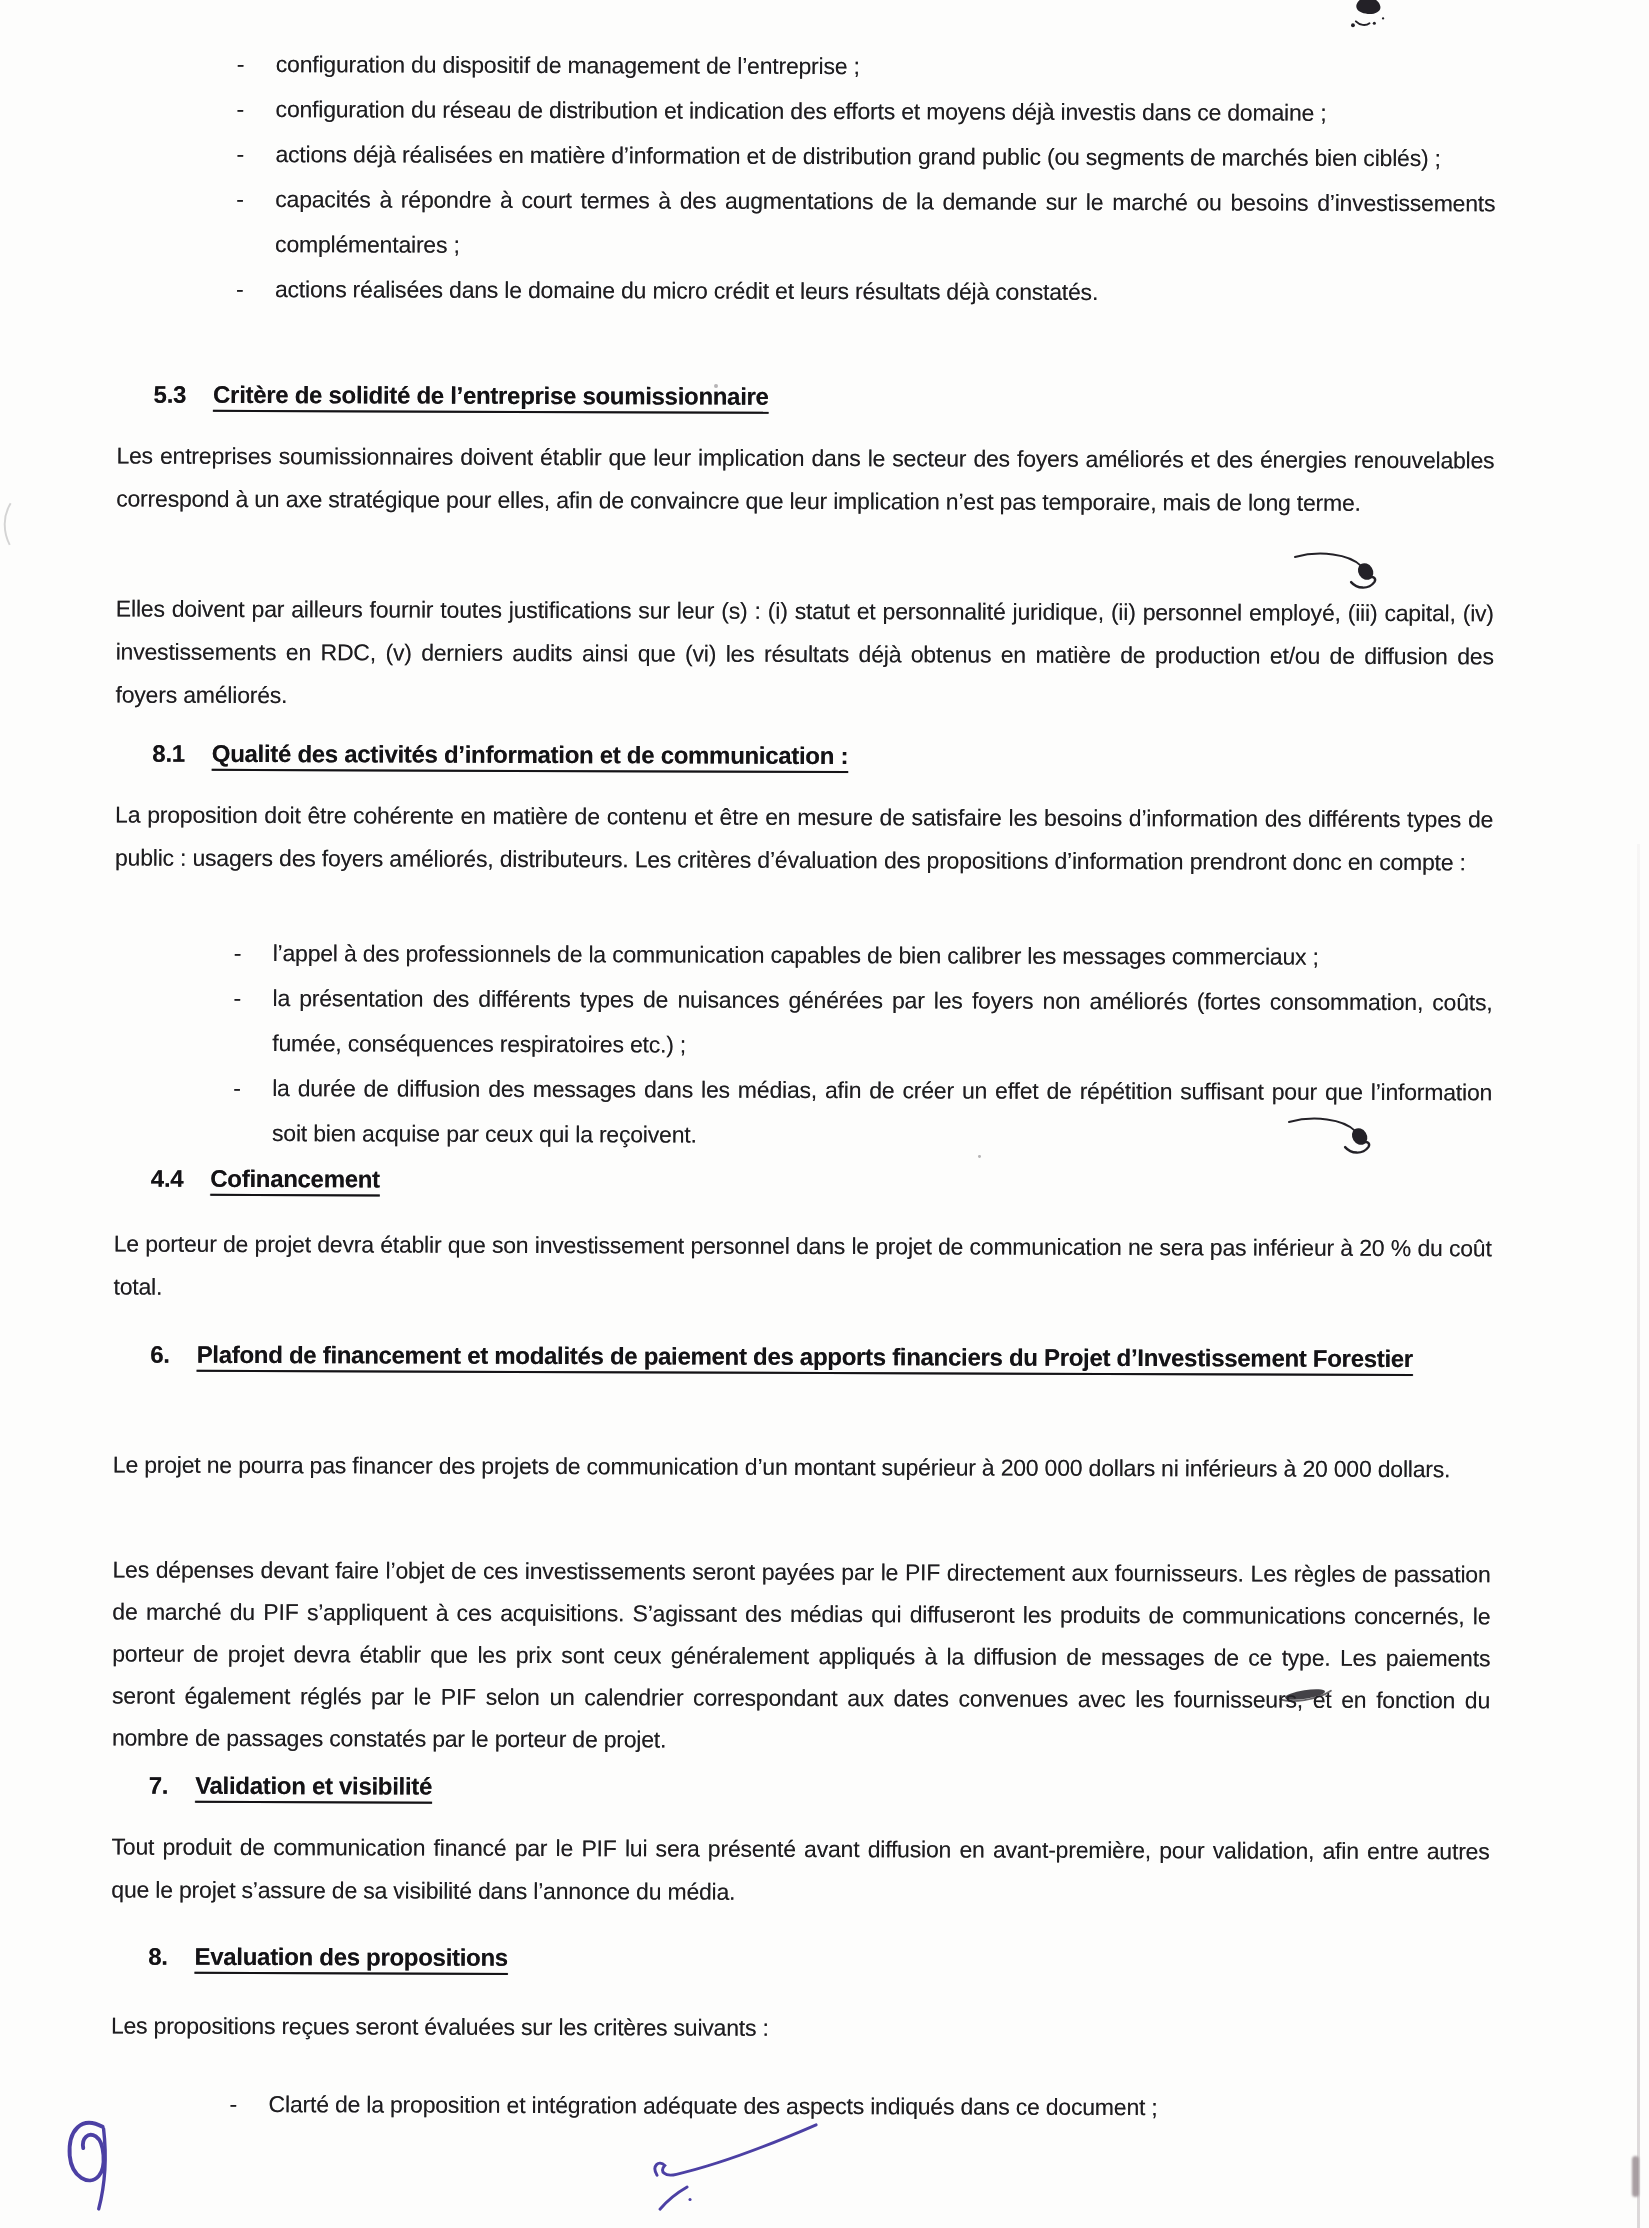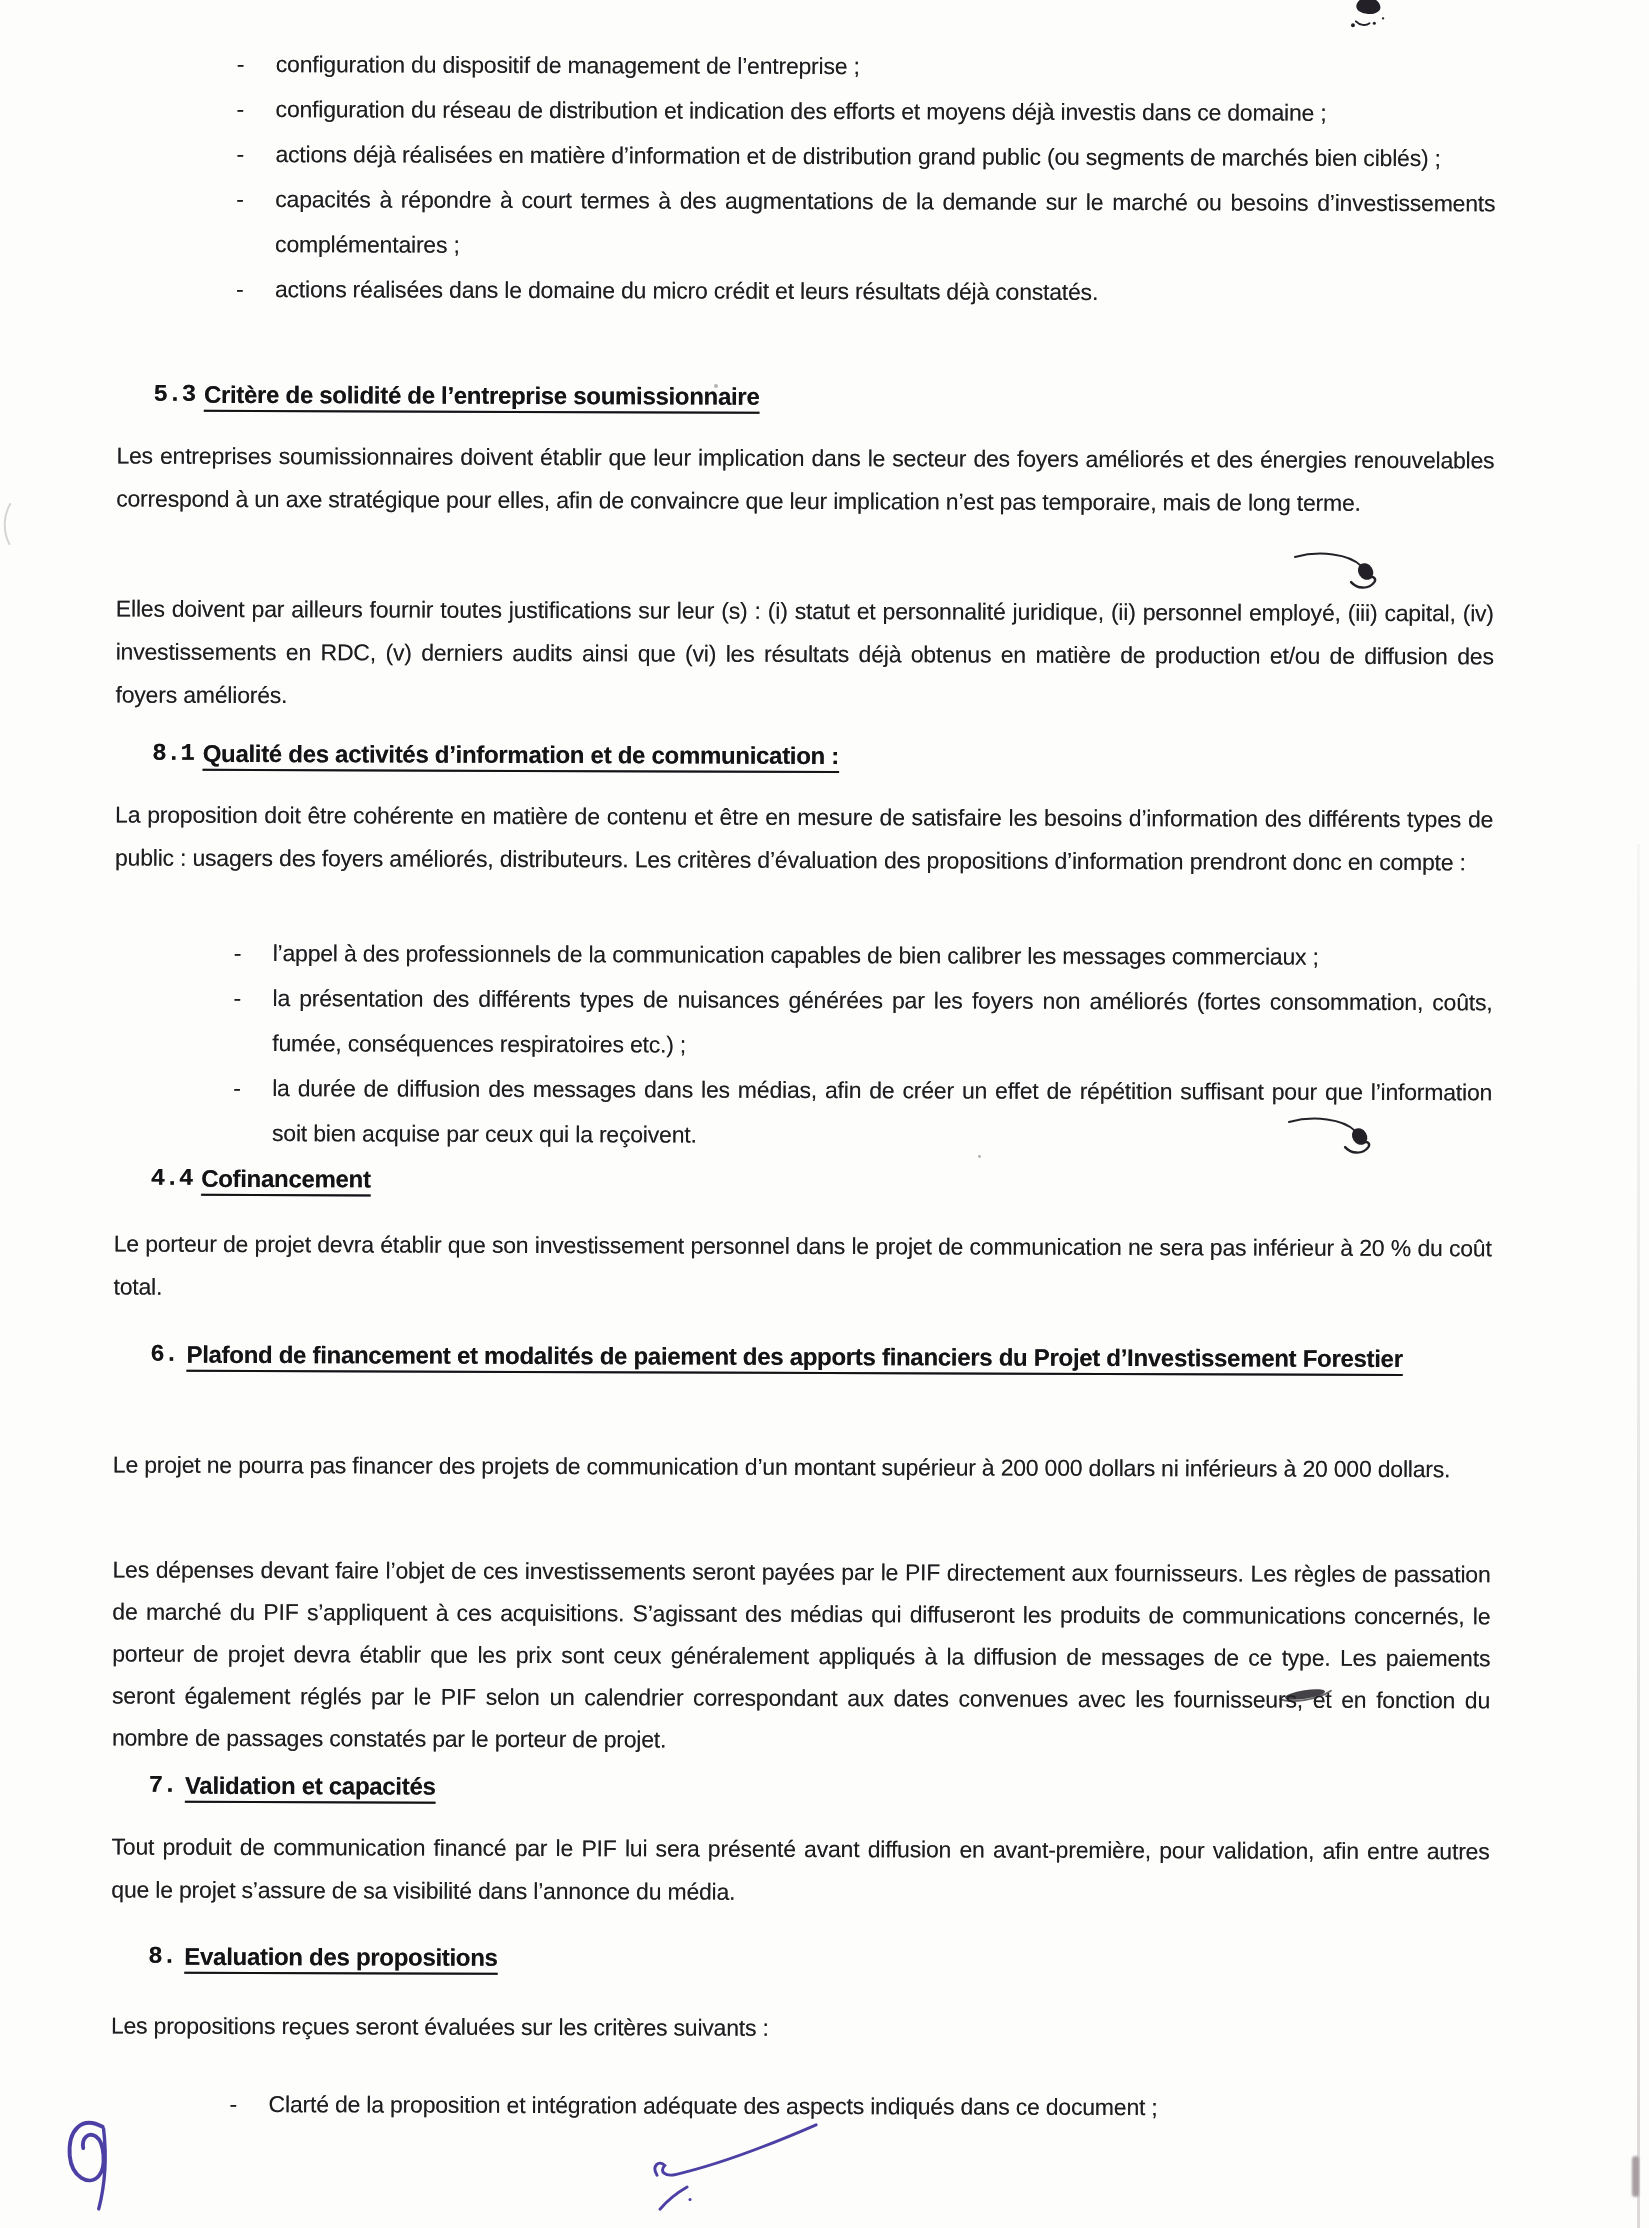--- a/index.html
+++ b/index.html
@@ -52,21 +52,21 @@
   .heading{
     position:absolute;
     left:155px;width:1354px;
     display:flex;
     font-size:24px;line-height:39px;
     font-weight:bold;
     letter-spacing:-0.3px;
     color:#141316;
     text-shadow:0 0 0.6px rgba(20,19,22,.6);
   }
-  .hnum{flex:0 0 auto;margin-right:8px;font-family:Liberation Mono, monospace;}
+  .hnum{flex:0 0 auto;margin-right:27px;}
   .htitle{
     text-decoration:underline;
     text-decoration-thickness:2.4px;
     text-underline-offset:6.8px;
     max-width:1307px;
   }
   
   .artifact{position:absolute;}
   .edge-line{
     left:1637px;top:844px;width:2.9px;height:1385px;
@@ -147,21 +147,21 @@
 
     <div class="heading" style="top:1337px;">
       <span class="hnum">6.</span>
       <span class="htitle">Plafond de financement et modalités de paiement des apports financiers du Projet d’Investissement Forestier</span>
     </div>
     <p class="para" style="top:1446px;">Le projet ne pourra pas financer des projets de communication d’un montant supérieur à 200 000 dollars ni inférieurs à 20 000 dollars.</p>
     <p class="para" style="top:1551px;line-height:42px;">Les dépenses devant faire l’objet de ces investissements seront payées par le PIF directement aux fournisseurs. Les règles de passation de marché du PIF s’appliquent à ces acquisitions. S’agissant des médias qui diffuseront les produits de communications concernés, le porteur de projet devra établir que les prix sont ceux généralement appliqués à la diffusion de messages de ce type. Les paiements seront également réglés par le PIF selon un calendrier correspondant aux dates convenues avec les fournisseurs, et en fonction du nombre de passages constatés par le porteur de projet.</p>
 
     <div class="heading" style="top:1768px;">
       <span class="hnum">7.</span>
-      <span class="htitle">Validation et capacités</span>
+      <span class="htitle">Validation et visibilité</span>
     </div>
     <p class="para" style="top:1828px;">Tout produit de communication financé par le PIF lui sera présenté avant diffusion en avant-première, pour validation, afin entre autres que le projet s’assure de sa visibilité dans l’annonce du média.</p>
 
     <div class="heading" style="top:1939px;">
       <span class="hnum">8.</span>
       <span class="htitle">Evaluation des propositions</span>
     </div>
     <p class="para" style="top:2007px;">Les propositions reçues seront évaluées sur les critères suivants :</p>
     <div class="blist" style="top:2084px;">
       <div class="bullet-row">

